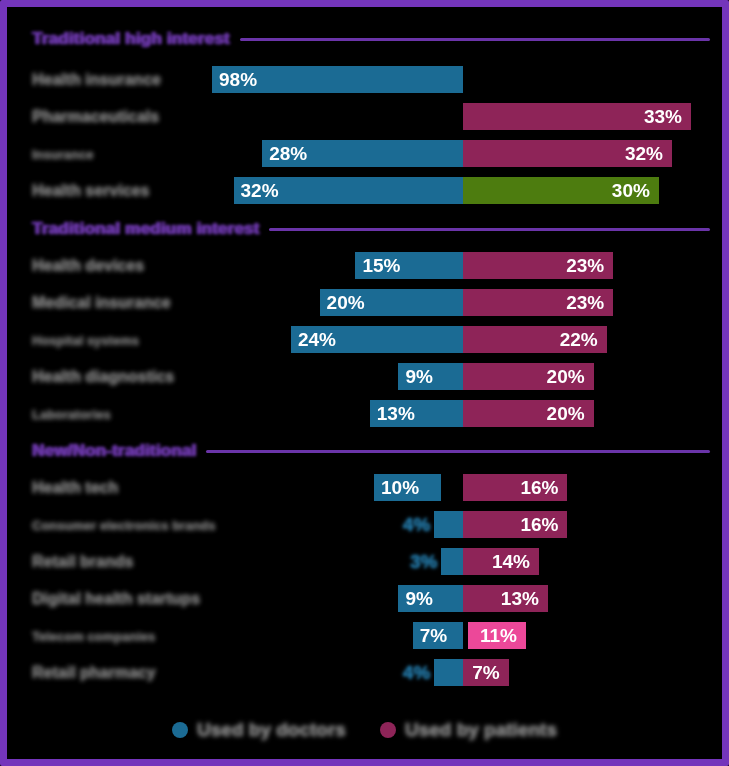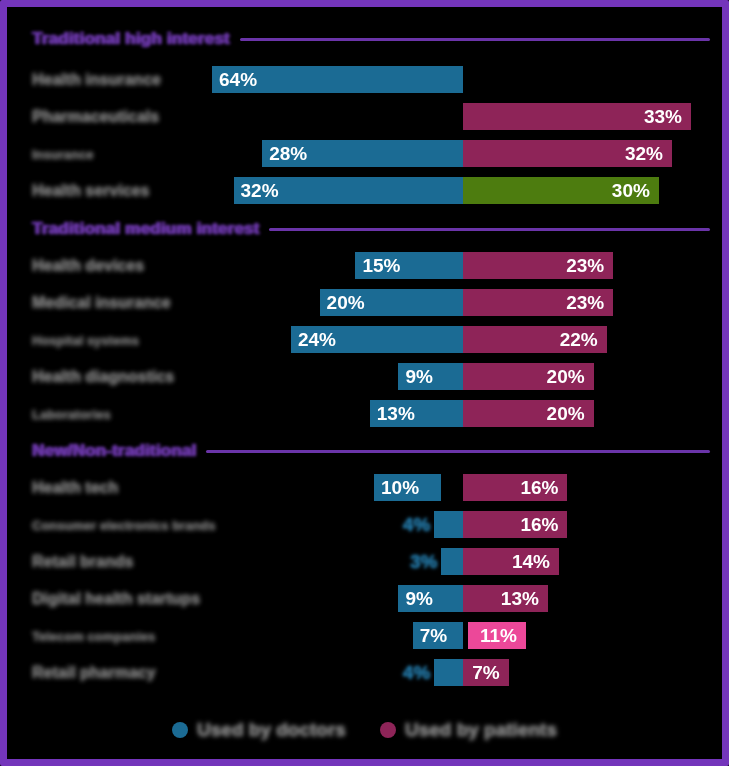--- a/index.html
+++ b/index.html
@@ -151,21 +151,21 @@
 
 <div id="frame">
   <div id="canvas">
       <div class="sec-head" style="top: 21px;">
         <div class="sec-title" style="color: rgb(111, 58, 176);">Traditional high interest</div>
         <div class="sec-rule"></div>
       </div>
       <div class="row" style="top: 57px;">
         <div class="rlabel">Health insurance</div>
         <div class="bar left" style="left: 205.05px; width: 250.95px; background: rgb(27, 107, 148);">
-          <span class="bval">64%</span>
+          <span class="bval">98%</span>
         </div>
       </div>
       <div class="row" style="top: 94px;">
         <div class="rlabel">Pharmaceuticals</div>
         <div class="bar right" style="left: 456px; width: 228px; background: rgb(142, 36, 88);">
           <span class="bval">33%</span>
         </div>
       </div>
       <div class="row" style="top: 131px;">
         <div class="rlabel dim">Insurance</div>
@@ -254,21 +254,21 @@
         </div>
         <div class="bar right" style="left: 456px; width: 104.48px; background: rgb(142, 36, 88);">
           <span class="bval">16%</span>
         </div>
       </div>
       <div class="row" style="top: 539px;">
         <div class="rlabel">Retail brands</div>
         <div class="bar left" style="left: 434.49px; width: 21.51px; background: rgb(27, 107, 148);">
           <span class="bval out">3%</span>
         </div>
-        <div class="bar right" style="left: 456px; width: 96px; background: rgb(142, 36, 88);">
+        <div class="bar right" style="left: 456px; width: 76px; background: rgb(142, 36, 88);">
           <span class="bval">14%</span>
         </div>
       </div>
       <div class="row" style="top: 576px;">
         <div class="rlabel">Digital health startups</div>
         <div class="bar left" style="left: 391.47px; width: 64.53px; background: rgb(27, 107, 148);">
           <span class="bval">9%</span>
         </div>
         <div class="bar right" style="left: 456px; width: 84.89px; background: rgb(142, 36, 88);">
           <span class="bval">13%</span>

